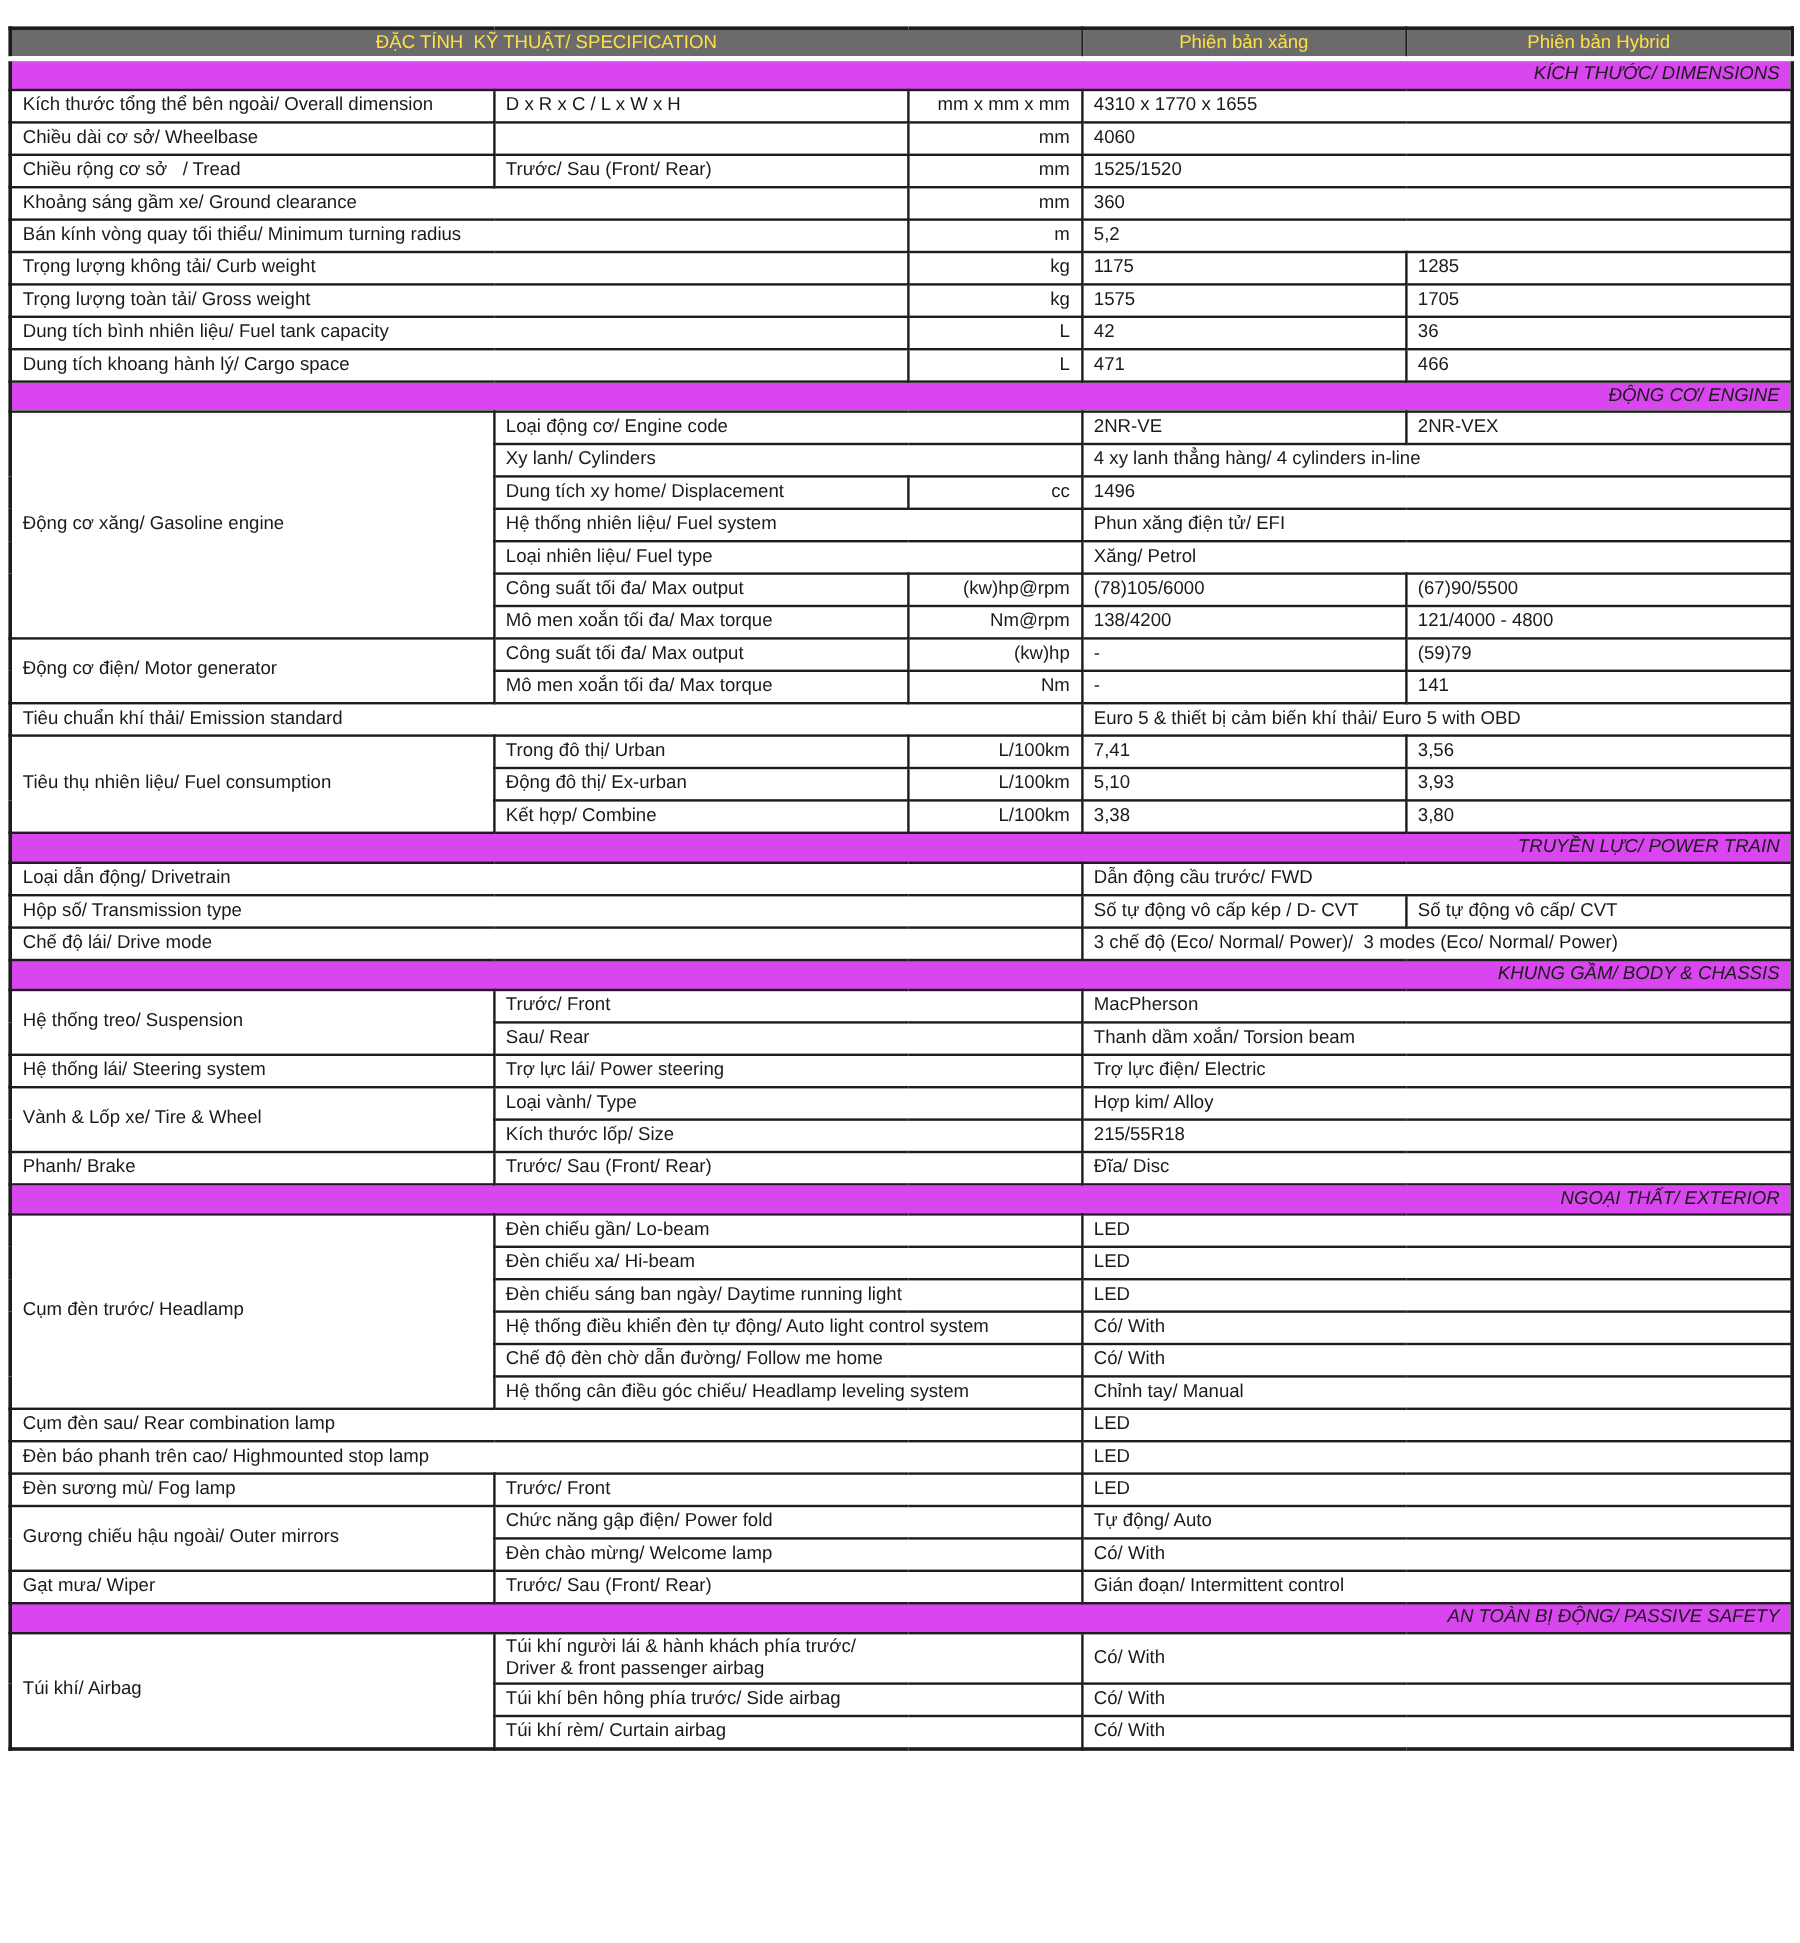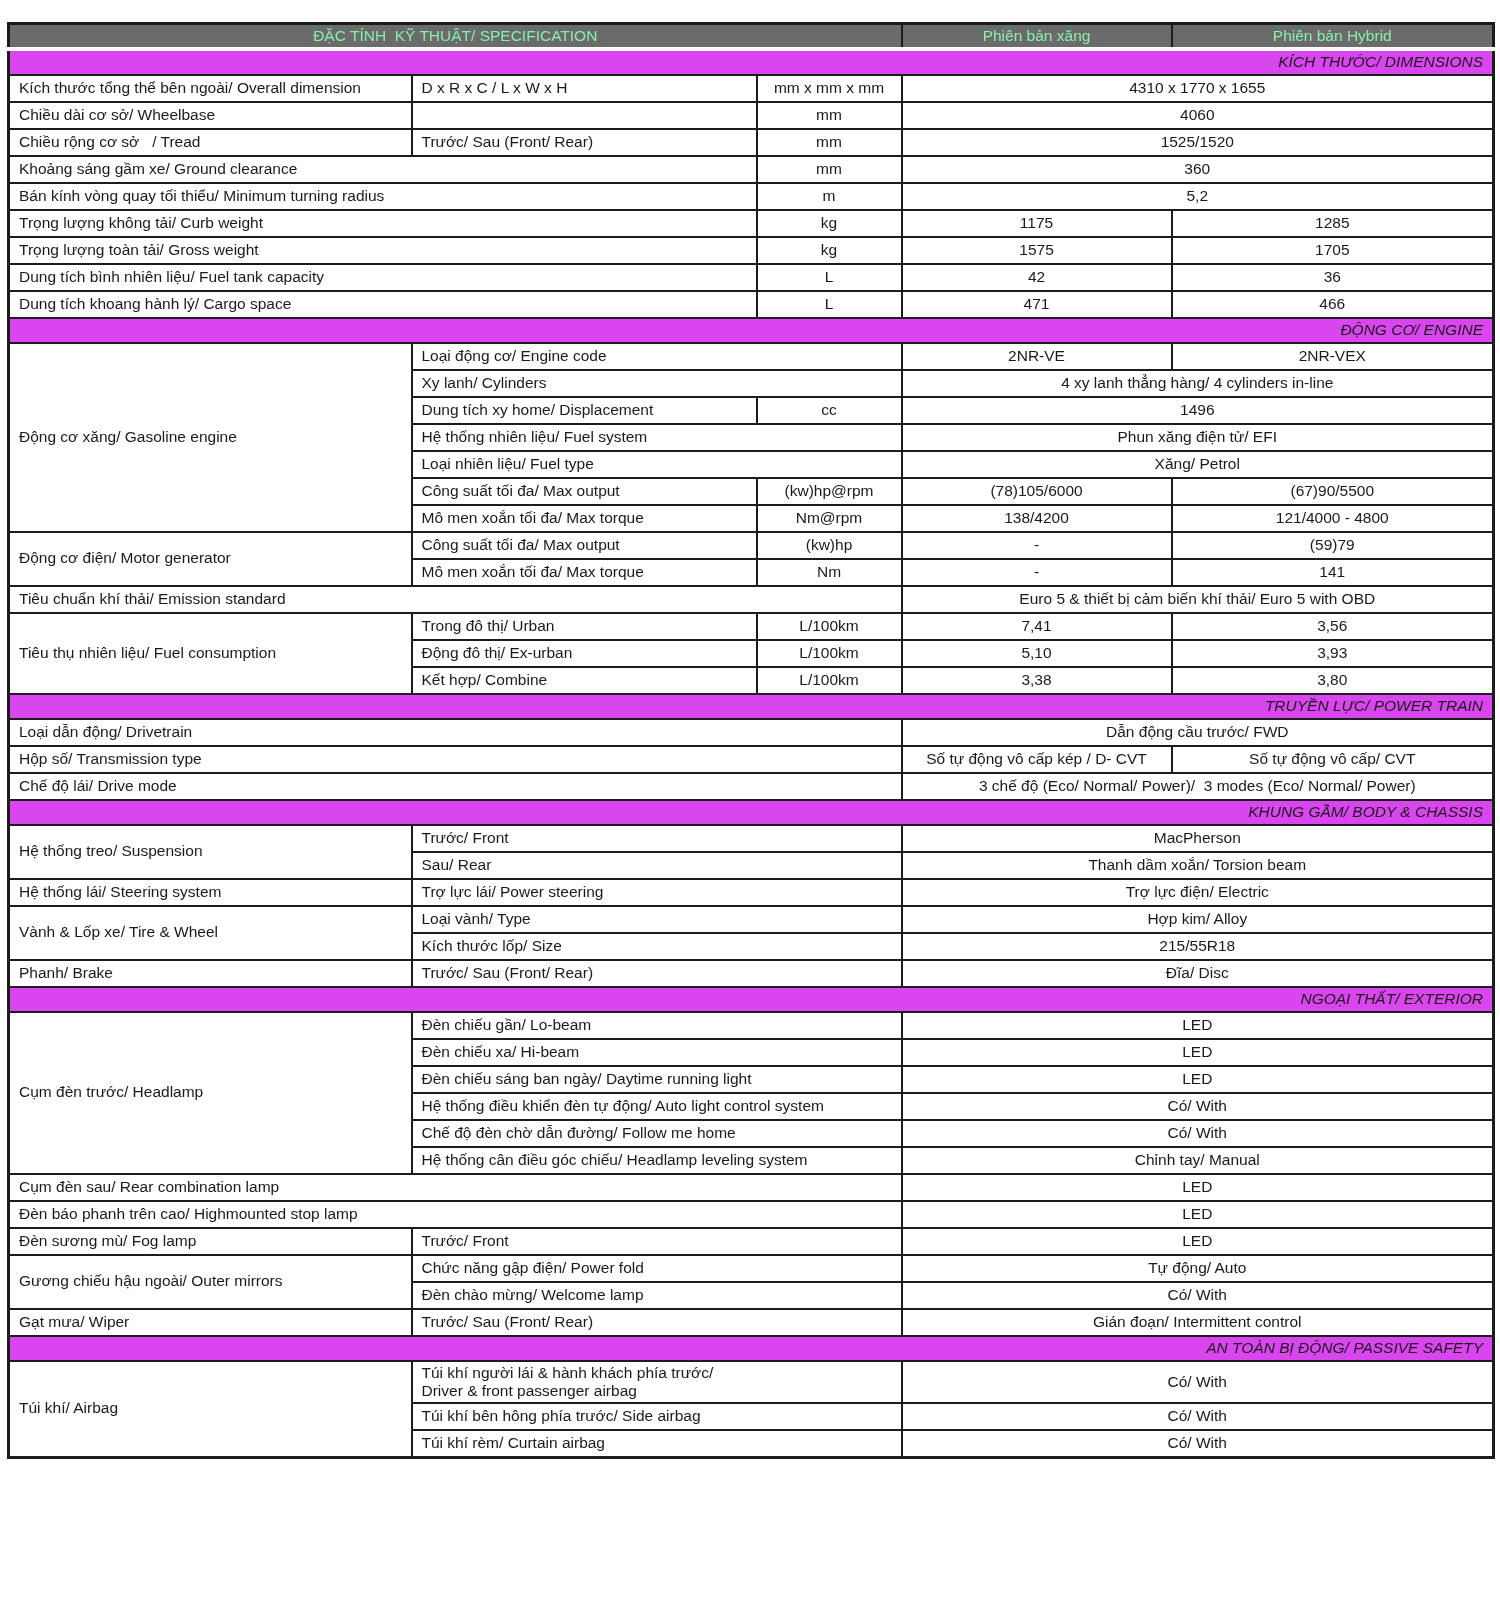--- a/index.html
+++ b/index.html
@@ -25,35 +25,35 @@
     border: 2px solid #1c1c1c;
     font-size: 15.5px;
     line-height: 1.18;
     padding: 2px 9px;
     height: 27px;
     white-space: pre-wrap;
     overflow: hidden;
   }
   table.spec th {
     background: #6b6b6b;
-    color: #86efac;
+    color: #fde047;
     font-weight: normal;
     text-align: center;
     border-bottom: 4px solid #ffffff;
     height: 25px;
   }
   tr.section-row td {
     background: #d946ef;
     text-align: right;
     height: 25px;
     font-style: italic;
   }
   td.label { text-align: left; }
-  td.unit  { text-align: center; }
-  td.val   { text-align: center; }
+  td.unit  { text-align: right; }
+  td.val   { text-align: left; }
 </style>
 </head>
 <body>
 
 <div class="page">
   <table class="spec">
     <colgroup>
       <col style="width:403px">
       <col style="width:345px">
       <col style="width:145px">

